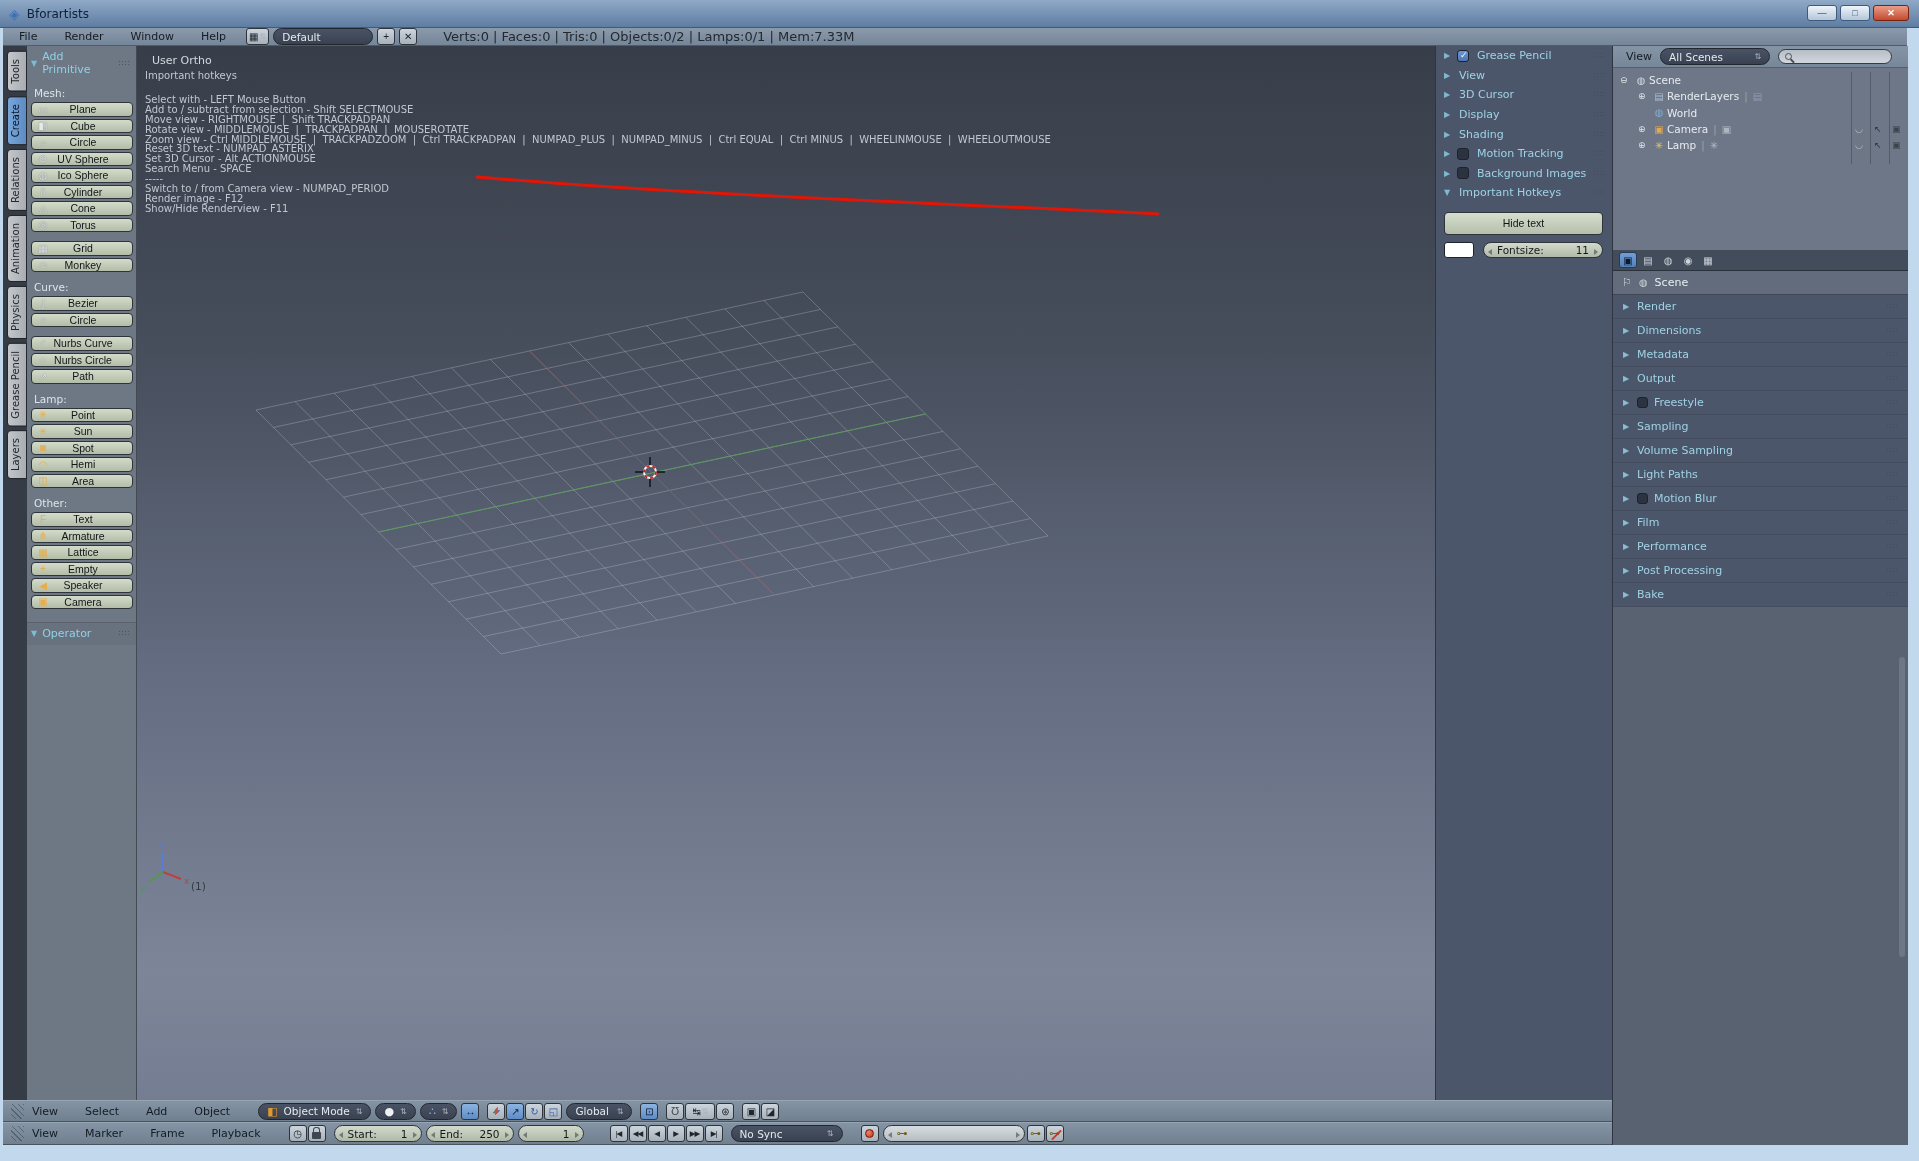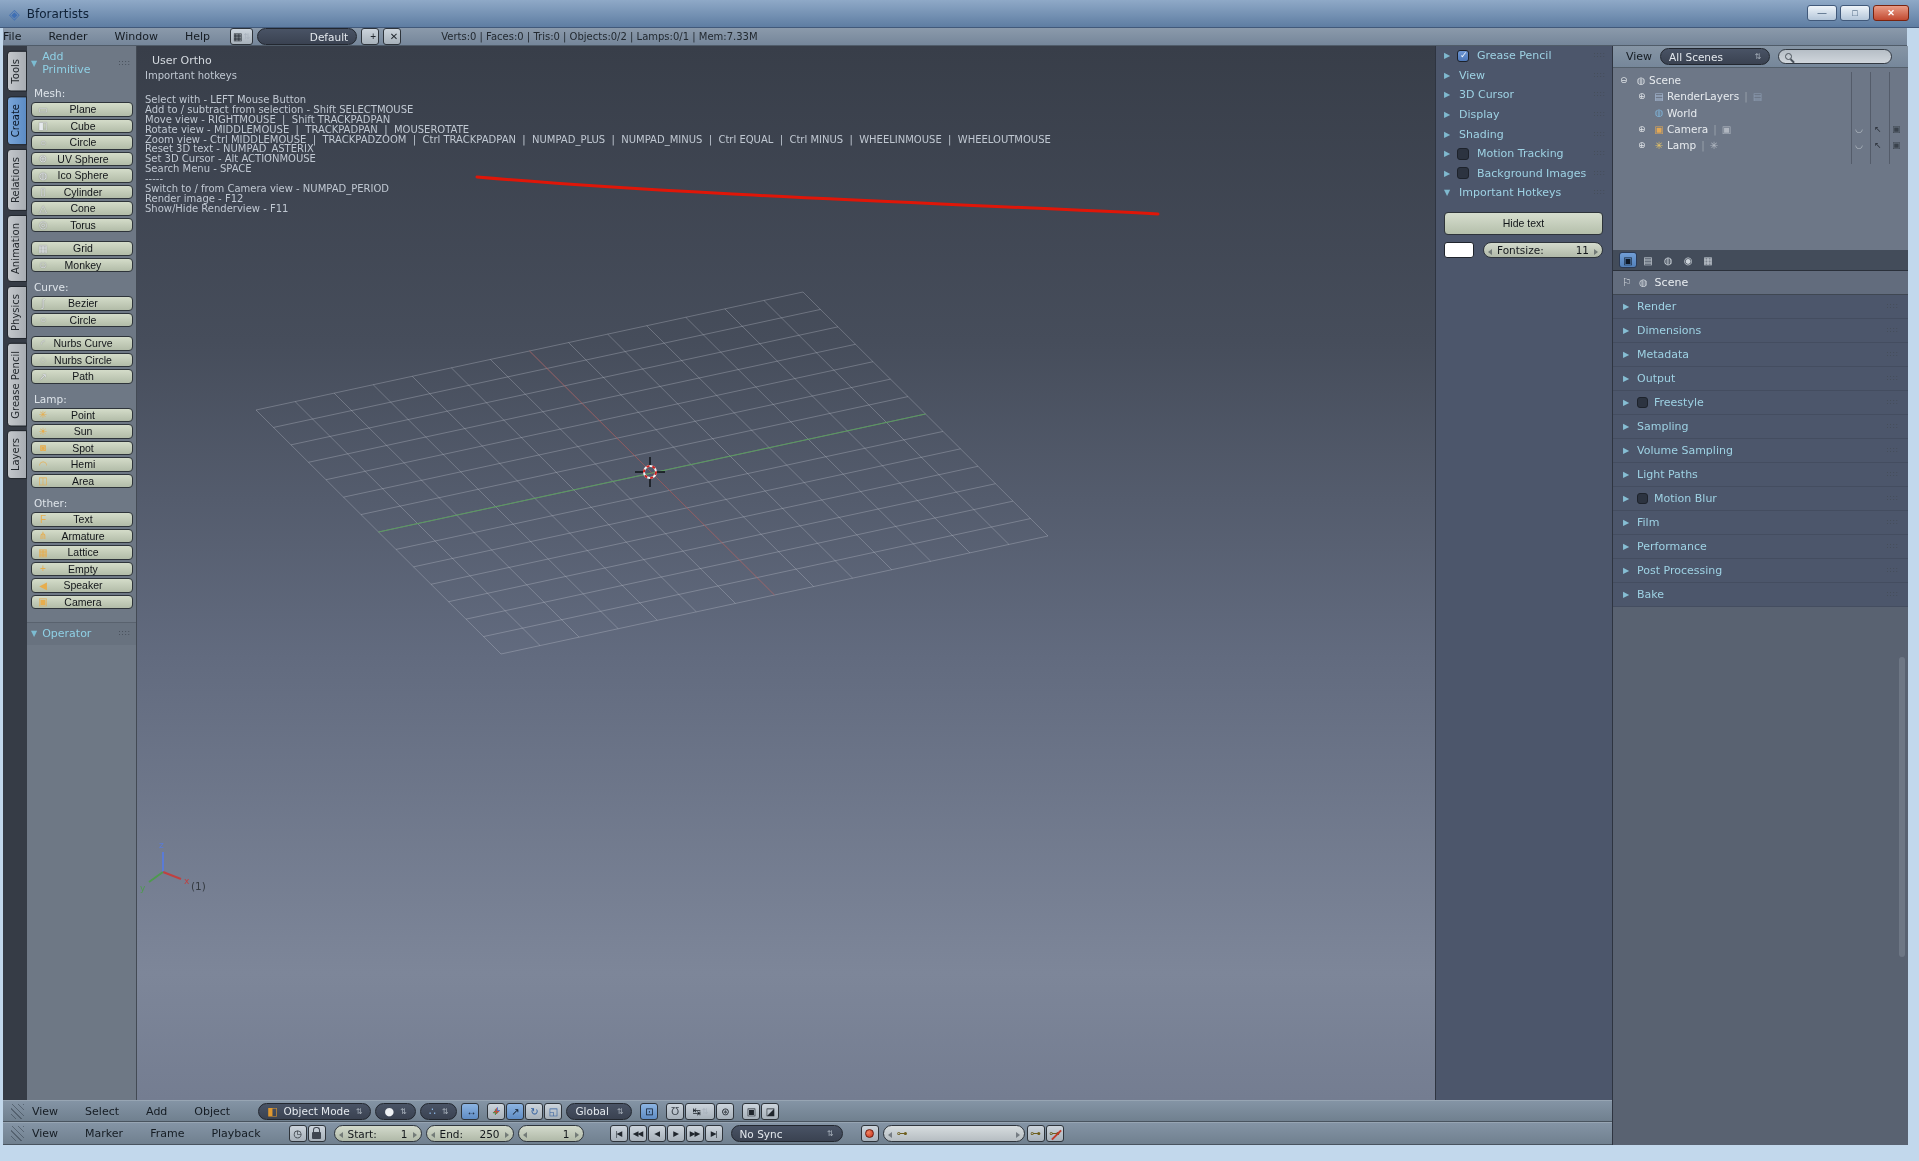--- a/index.html
+++ b/index.html
@@ -15,24 +15,24 @@
   .title-text{color:#0e2036;font-size:12px;}
   .win-controls{position:absolute;right:10px;top:5px;display:flex;gap:3px;}
   .wc{width:30px;height:16px;border:1px solid #41597a;border-radius:3px;cursor:default;
     background:linear-gradient(#eef4fa,#b4c6d9);color:#2e4a68;font-size:9px;
     display:flex;align-items:center;justify-content:center;padding:0;}
   .wc.close{width:36px;background:linear-gradient(#ea9d87,#c24a31);border-color:#79230f;color:#fff;font-weight:bold;}
 
   
   .infobar{position:absolute;left:3px;top:28px;width:1904px;height:18px;
     background:linear-gradient(#8b9aab,#75869a);border-bottom:1px solid #505c69;
-    display:flex;align-items:center;}
+    display:flex;align-items:center;padding-left:16px;}
   .menu{color:#151c23;font-size:11px;margin-right:0;}
   .menurow{display:flex;gap:27px;margin-right:20px;}
-  .stats{color:#222930;font-size:10px;margin-left:40px;}
+  .stats{color:#222930;font-size:13px;margin-left:26px;}
 
   
   .hbtn{height:17px;min-width:18px;border:1px solid #2e343b;border-radius:3px;padding:0 2px;
     background:linear-gradient(#ccd4dc,#a7b1ba);color:#20262d;font-size:10px;
     display:inline-flex;align-items:center;justify-content:center;gap:1px;position:relative;}
   .hbtn.active{background:linear-gradient(#8cb4e2,#5f8cc4);color:#0c1624;}
   .dpill{height:17px;background:linear-gradient(#495365,#3a4251);border:1px solid #22272f;
     border-radius:9px;color:#e4e9ee;font-size:10.5px;display:inline-flex;align-items:center;
     gap:6px;padding:0 8px;}
   .updown{font-size:8px;color:#a9b2bd;}
@@ -142,21 +142,21 @@
 
   
   .v3dheader,.tlheader{position:absolute;left:3px;width:1609px;background:linear-gradient(#8494a5,#70808f);
     border-top:1px solid #97a5b3;border-bottom:1px solid #49545f;display:flex;align-items:center;padding-left:8px;}
   .v3dheader{top:1100px;height:22px;}
   .tlheader{top:1122px;height:23px;}
   .micon{font-size:11px;}
   .icon-orange{color:#e0982f;} .icon-blue{color:#2f5d9e;} .icon-white{color:#eef1f4;}
   .axis-glyph{color:#c05040;text-shadow:-1px 1px 0 rgba(70,140,70,.9),1px -1px 0 rgba(80,110,200,.9);font-weight:bold;}
   .magnet{display:inline-block;transform:rotate(180deg);font-size:11px;color:#3c434c;}
-  .gap8{margin-left:8px;} .gap4{margin-left:4px;justify-content:flex-end;}
+  .gap8{margin-left:8px;} .gap4{margin-left:4px;}
   .pb{width:17px;font-size:7.5px;letter-spacing:-1px;padding:0;}
   .rec{width:9px;height:9px;border-radius:50%;background:radial-gradient(circle at 35% 35%,#f2825f,#c42e1a);
     border:1px solid #6e1c10;}
   .lockicon{width:9px;height:7px;background:#3f4650;border-radius:1px;position:relative;margin-top:4px;}
   .lockicon::before{content:"";position:absolute;top:-5px;left:1px;width:5px;height:5px;
     border:1.5px solid #3f4650;border-bottom:none;border-radius:3px 3px 0 0;}
   .keyglyph{color:#6e5f1e;font-size:11px;}
   .keyx::after{content:"";position:absolute;width:13px;height:2px;background:#c23b2a;transform:rotate(-45deg);left:3px;top:8px;}
   .keyfield{width:142px;justify-content:flex-start;gap:5px;background:linear-gradient(#d7dddf,#b6bdc2);}
 </style>

